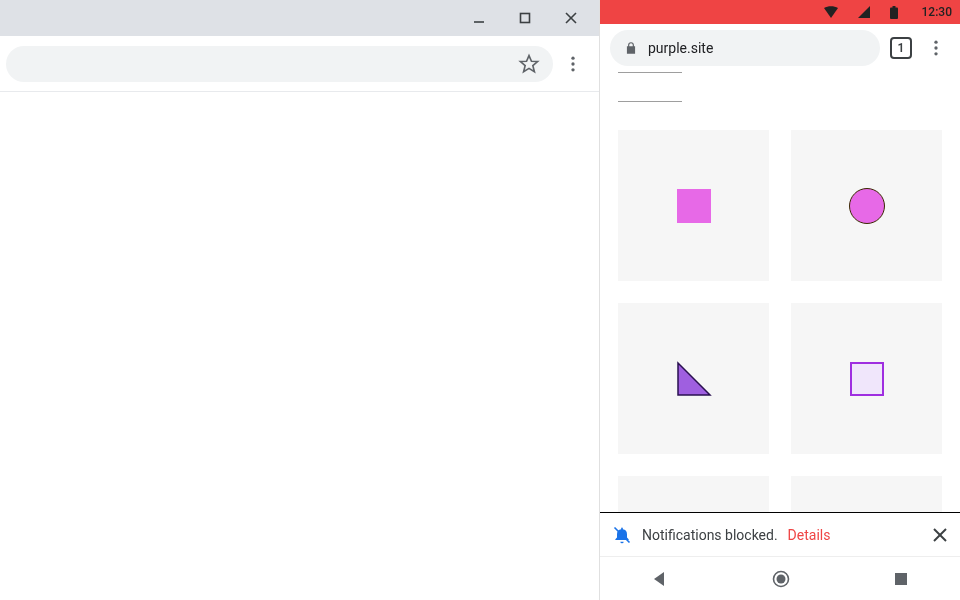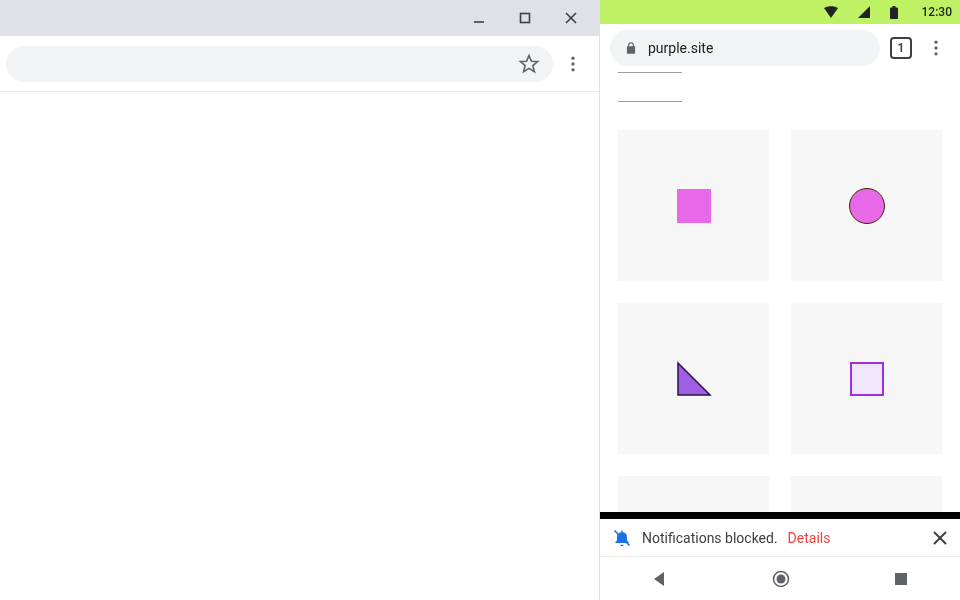--- a/index.html
+++ b/index.html
@@ -34,21 +34,21 @@
   }
   .d-content { flex: 1; background: #fff; }
 
   
   .android {
     width: 360px; height: 600px; display: flex; flex-direction: column; background: #fff;
     position: relative;
   }
   .statusbar {
     height: 24px; display: flex; align-items: center; justify-content: flex-end;
-    padding: 0 8px; gap: 20px; font-size: 12px; color: #222; background: #bef264;
+    padding: 0 8px; gap: 20px; font-size: 12px; color: #222; background: #ef4444;
   }
   .a-toolbar {
     height: 48px; display: flex; align-items: center; gap: 10px; padding: 0 10px;
     background: #fff;
   }
   .a-omnibox {
     flex: 1; height: 36px; background: #f1f3f4; border-radius: 18px;
     display: flex; align-items: center; gap: 10px; padding: 0 14px;
     color: #202124; font-size: 14px;
   }
@@ -70,21 +70,21 @@
   }
 
   
   .sq-fill-pink { width: 34px; height: 34px; background: #e769e7; }
   .sq-outline-purple { width: 34px; height: 34px; border: 2px solid #9f2ee0; background: #f0e6fb; }
   .circ-fill-pink { width: 36px; height: 36px; border-radius: 50%; background: #e769e7; border: 1.5px solid #3a2a00; }
   .tri-right-purple { width: 40px; height: 40px; }
 
   
   .infobar {
-    height: 44px; background: #fff; border-top: 7px solid #000000;
+    height: 44px; background: #fff; border-top: 1px solid #000000;
     display: flex; align-items: center; gap: 10px; padding: 0 12px; font-size: 14px;
   }
   .infobar .link { color: #ef4444; cursor: pointer; }
   .infobar .spacer { flex: 1; }
 
   
   .navbar {
     height: 44px; border-top: 1px solid #eee; background: #fff;
     display: flex; align-items: center; justify-content: space-around;
   }

